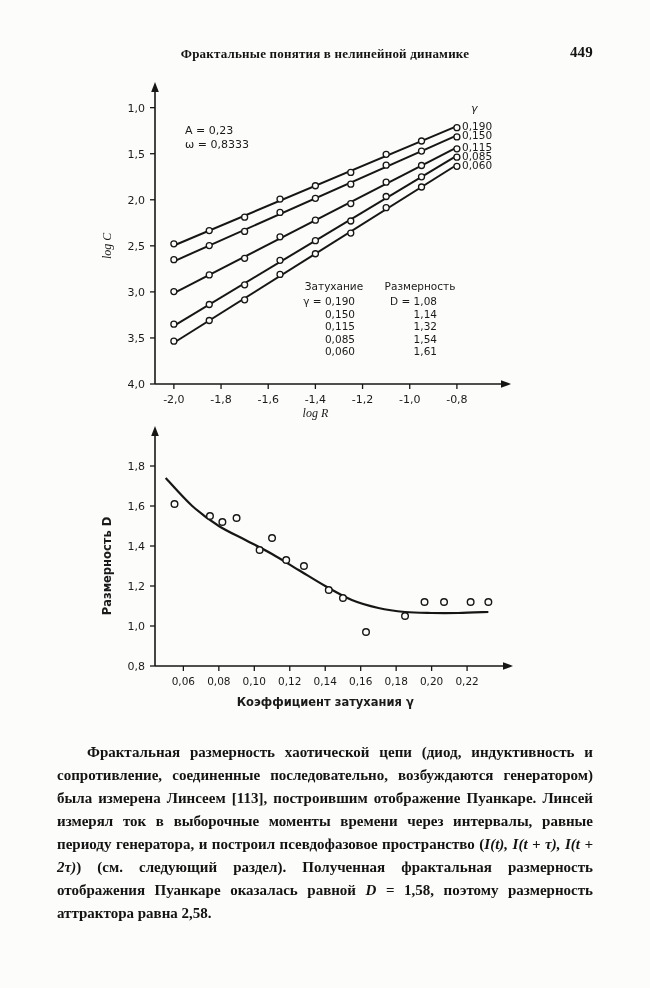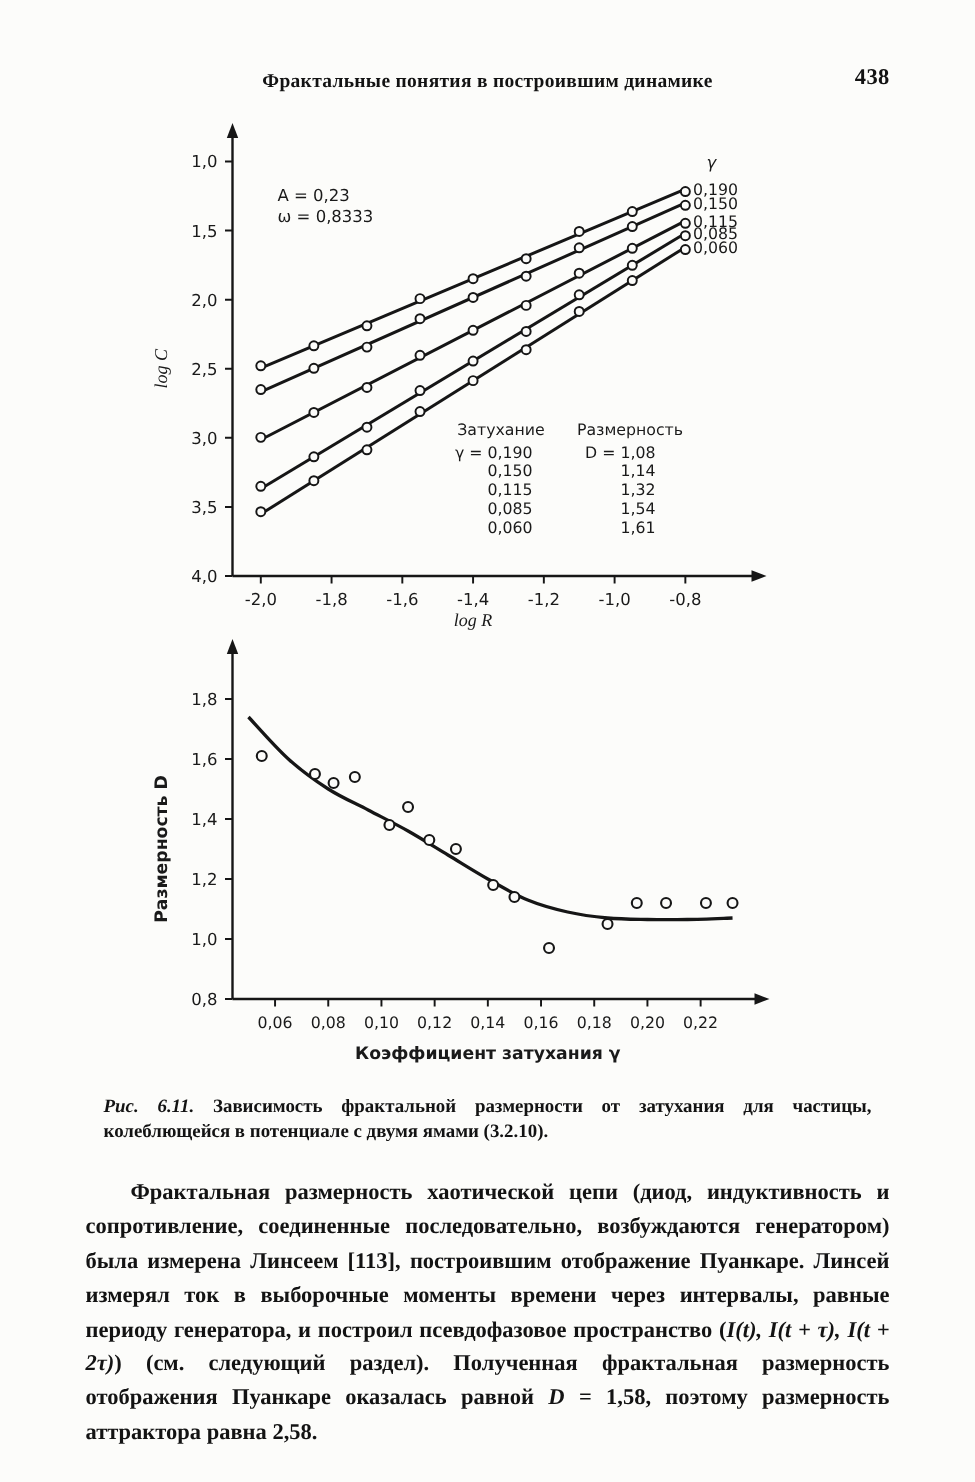--- a/index.html
+++ b/index.html
@@ -21,22 +21,22 @@
   .body-par{font-size:15px;font-weight:700;line-height:1.53;text-align:justify;
     text-indent:30px;margin:20px 0 0 0;}
   .it{font-style:italic;}
 </style>
 </head>
 <body>
 
 <div class="page">
 
   <div class="running-head">
-    <span>Фрактальные понятия в построившим динамике</span>
-    <span class="pagenum">438</span>
+    <span>Фрактальные понятия в нелинейной динамике</span>
+    <span class="pagenum">449</span>
   </div>
 
   <figure>
     <svg id="chart-top" width="470" height="338" viewBox="0 0 470 338" style="margin-left:18px;">
         <line x1="68" y1="8" x2="68" y2="302" stroke="#161616" stroke-width="1.6"></line>
         <line x1="68" y1="302" x2="416" y2="302" stroke="#161616" stroke-width="1.6"></line>
         <path d="M68 0 L64.2 10 L71.8 10 Z" fill="#161616"></path>
         <path d="M424 302 L414 298.2 L414 305.8 Z" fill="#161616"></path>
         <line x1="63" y1="25.659305993690857" x2="68" y2="25.659305993690857" stroke="#161616" stroke-width="1.3"></line>
         <text x="58" y="29.659305993690857" text-anchor="end" font-size="11">1,0</text>
@@ -189,20 +189,17 @@
         <circle cx="241.77319587628864" cy="164" r="3.3" fill="#fcfcfa" stroke="#161616" stroke-width="1.4"></circle>
         <circle cx="255.95876288659792" cy="172.00000000000003" r="3.3" fill="#fcfcfa" stroke="#161616" stroke-width="1.4"></circle>
         <circle cx="279.0103092783505" cy="206.00000000000003" r="3.3" fill="#fcfcfa" stroke="#161616" stroke-width="1.4"></circle>
         <circle cx="318.02061855670104" cy="190" r="3.3" fill="#fcfcfa" stroke="#161616" stroke-width="1.4"></circle>
         <circle cx="337.5257731958763" cy="176" r="3.3" fill="#fcfcfa" stroke="#161616" stroke-width="1.4"></circle>
         <circle cx="357.0309278350515" cy="176" r="3.3" fill="#fcfcfa" stroke="#161616" stroke-width="1.4"></circle>
         <circle cx="383.62886597938143" cy="176" r="3.3" fill="#fcfcfa" stroke="#161616" stroke-width="1.4"></circle>
         <circle cx="401.36082474226805" cy="176" r="3.3" fill="#fcfcfa" stroke="#161616" stroke-width="1.4"></circle>
       </svg>
 
-    <figcaption>
-      <span class="cap-label">Рис. 6.11.</span><span> Зависимость фрактальной размерности от затухания для частицы, колеблющейся в потенциале с двумя ямами (3.2.10).</span>
-    </figcaption>
   </figure>
 
   <p class="body-par" id="body-paragraph"><span>Фрактальная размерность хаотической цепи (диод, индуктивность и сопротивление, соединенные последовательно, возбуждаются генератором) была измерена Линсеем [113], построившим отображение Пуанкаре. Линсей измерял ток в выборочные моменты времени через интервалы, равные периоду генератора, и построил псевдофазовое пространство (</span><span class="it">I(t), I(t + τ), I(t + 2τ)</span><span>) (см. следующий раздел). Полученная фрактальная размерность отображения Пуанкаре оказалась равной </span><span class="it">D</span><span> = 1,58, поэтому размерность аттрактора равна 2,58.</span></p>
 
 </div>
 
 </body></html>

